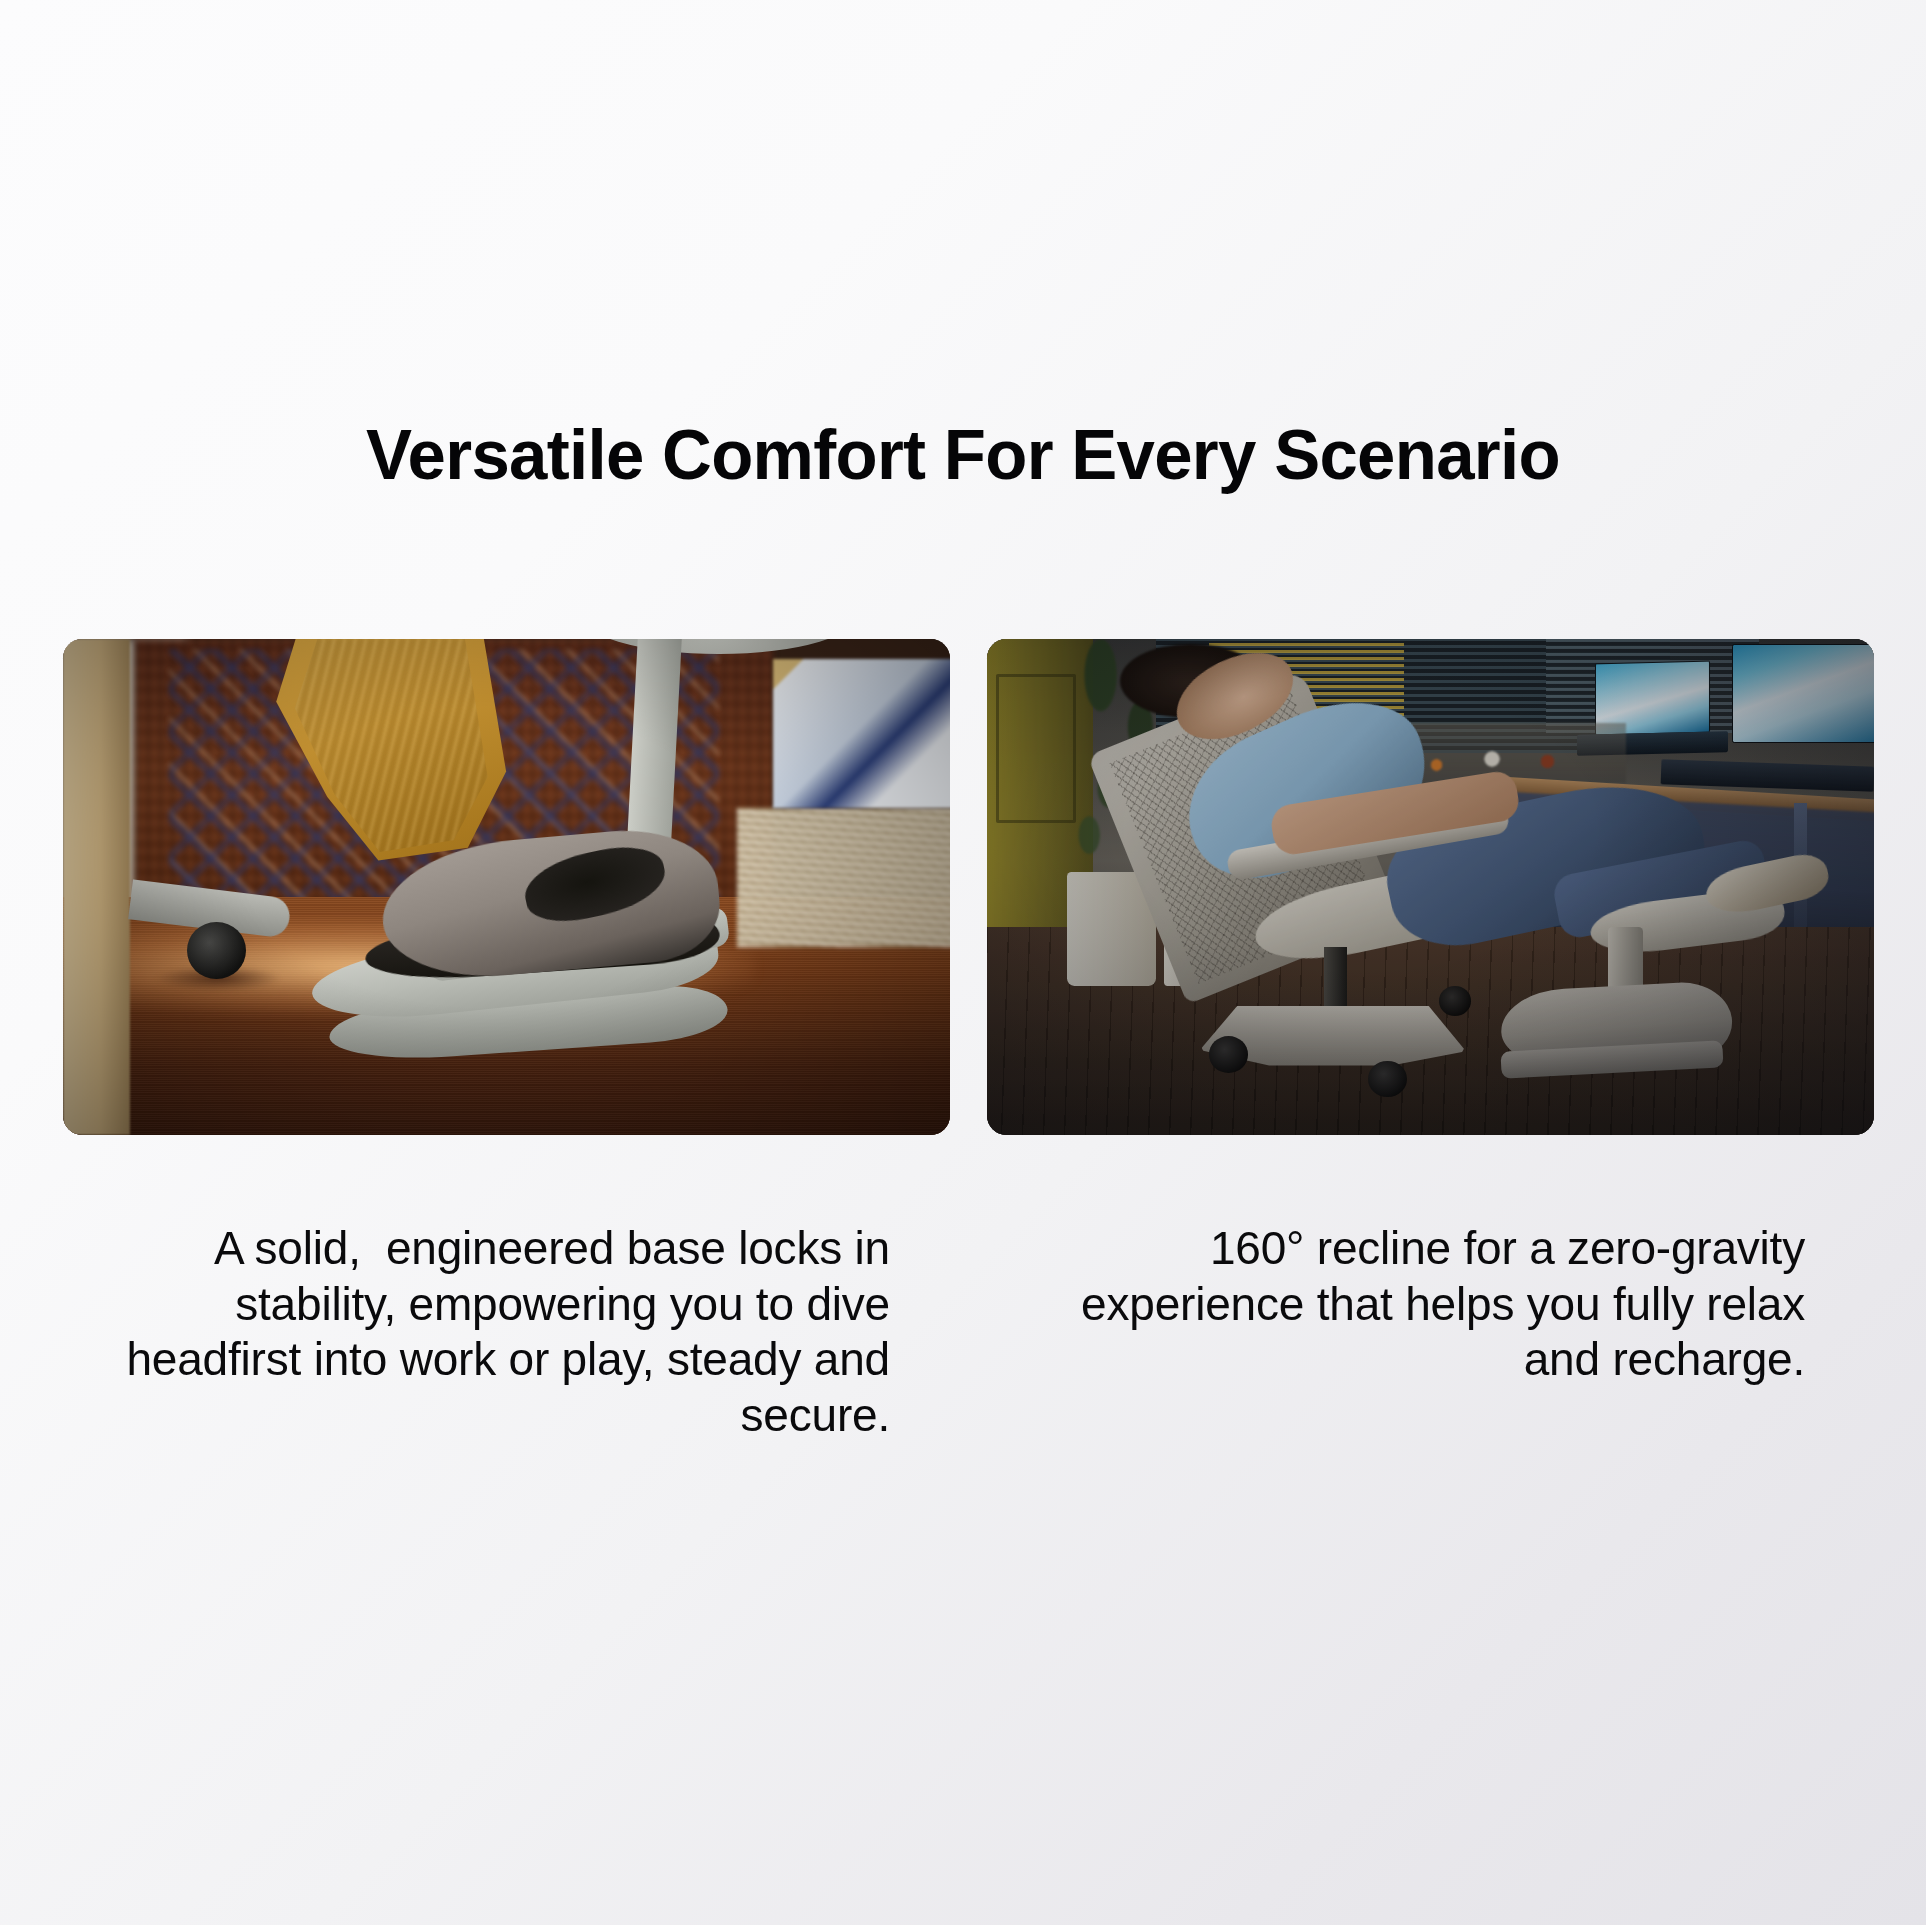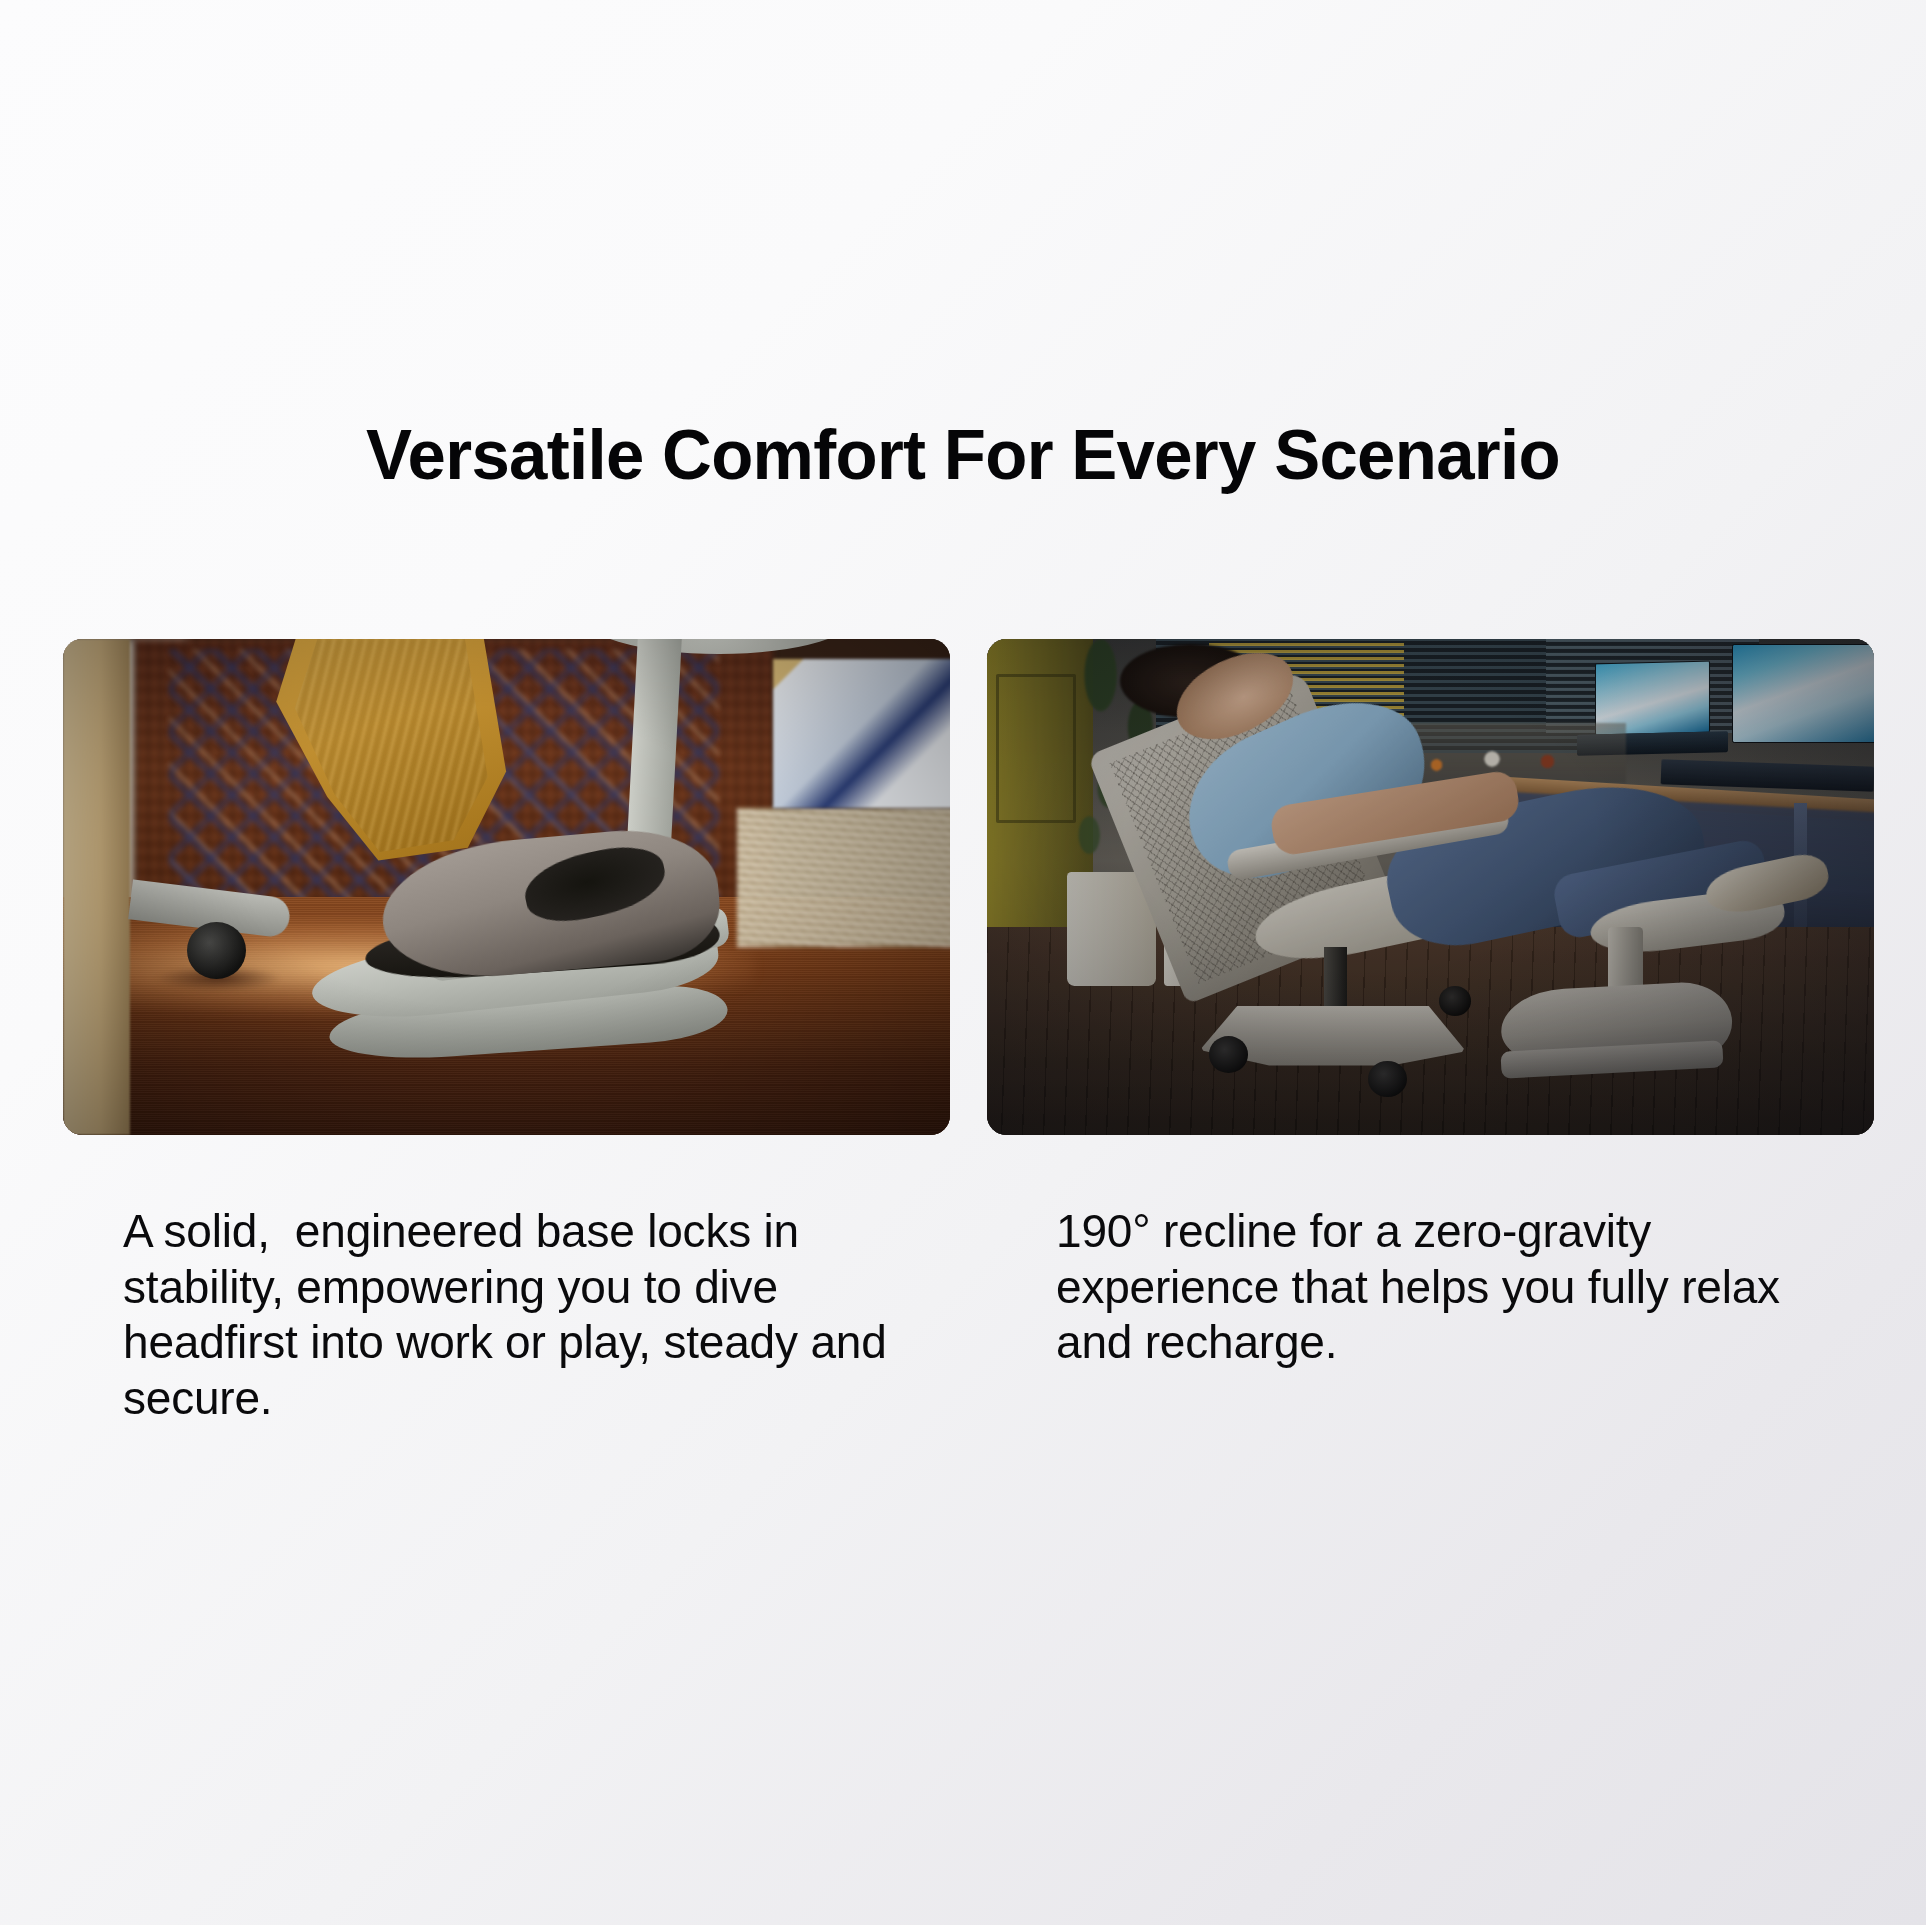--- a/index.html
+++ b/index.html
@@ -371,28 +371,29 @@
   }
   .pb-cool{ position:absolute; inset:0; background:rgba(28,38,62,.20); mix-blend-mode:multiply; }
 
   
   .captions{
     position:absolute; left:63px; top:1204px;
     width:1812px; display:flex; gap:37px;
   }
   .caption{
     width:887px;
-    text-align:left;
+    text-align:right;
     font-size:46px;
     line-height:1.21;
     font-weight:400;
     letter-spacing:-0.2px;
     color:#0a0a0c;
     font-family:"Liberation Sans", sans-serif;
     white-space:pre-wrap;
+    margin-top:17px;
   }
   .capL{ padding:0 60px; }
   .capR{ padding:0 69px; }
 </style>
 </head>
 <body>
 
 <div class="page">
 
   <h1 class="heading">Versatile Comfort For Every Scenario</h1>
@@ -470,17 +471,17 @@
         <div class="pb-wheel3"></div>
         <div class="pb-cool"></div>
         <div class="pb-vig"></div>
       </div>
     </div>
 
   </div>
 
   <div class="captions">
     <p class="caption capL">A solid,  engineered base locks in stability, empowering you to dive headfirst into work or play, steady and secure.</p>
-    <p class="caption capR">190° recline for a zero-gravity experience that helps you fully relax and recharge.</p>
+    <p class="caption capR">160° recline for a zero-gravity experience that helps you fully relax and recharge.</p>
   </div>
 
 </div>
 
 
 </body></html>

